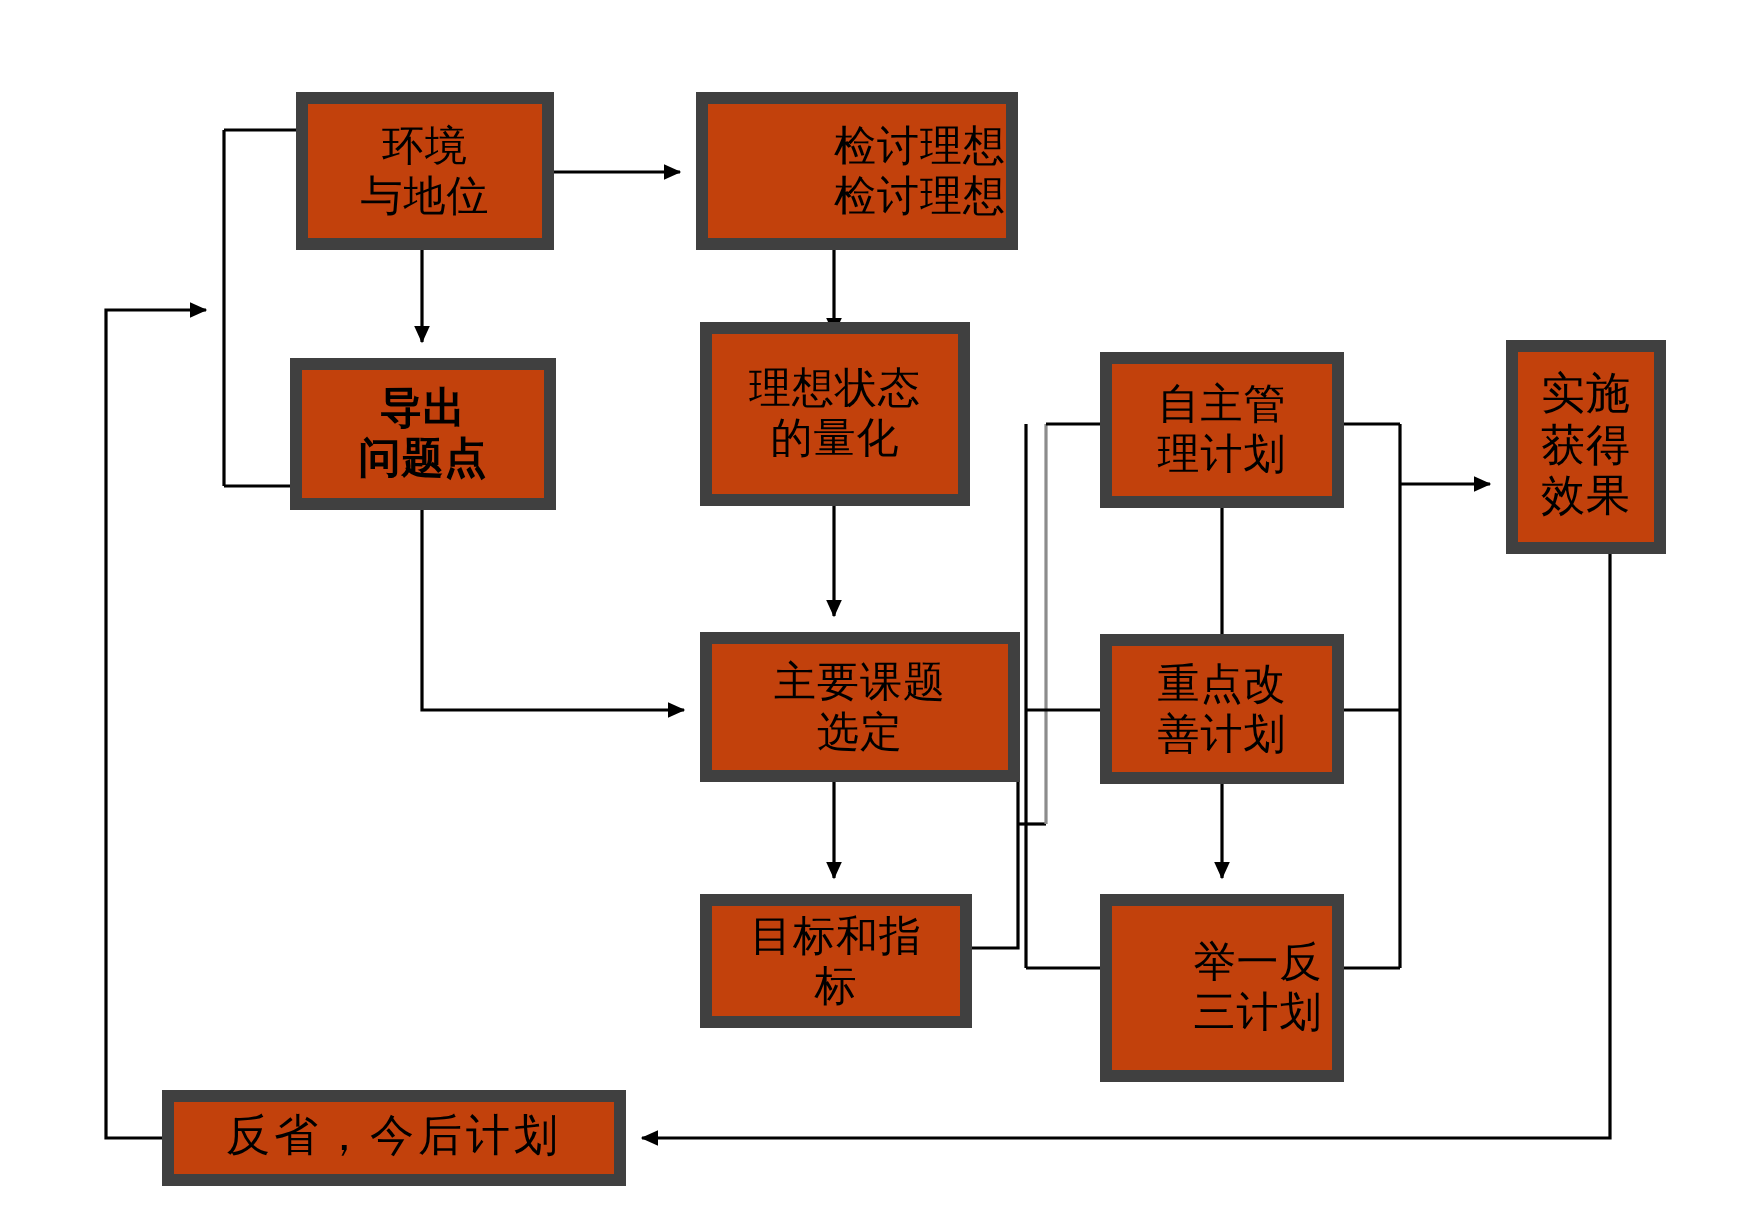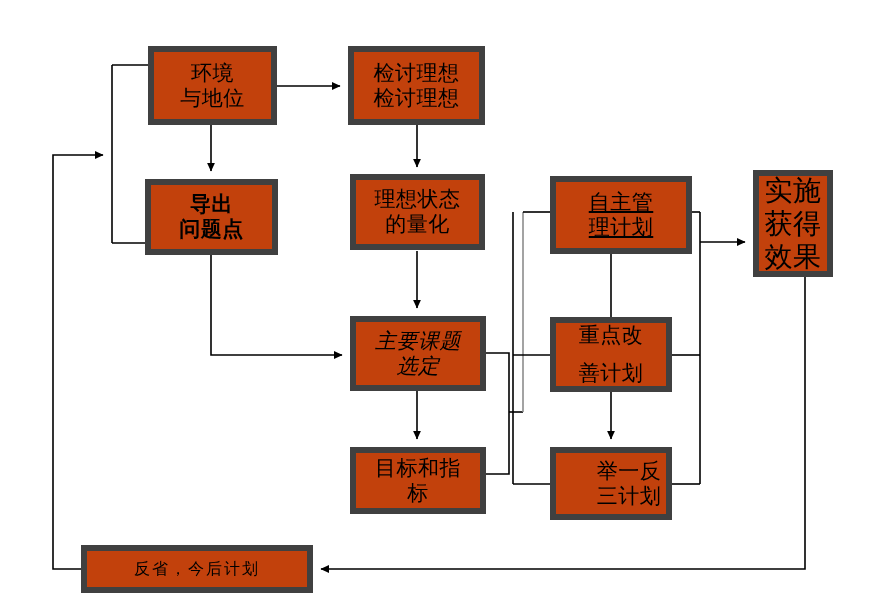--- a/index.html
+++ b/index.html
@@ -38,24 +38,24 @@
     line-height: 1.18;
     font-size: 21px;
     letter-spacing: 0.5px;
     white-space: pre-line;
     z-index: 2;
   }
   .node-line {
     display: block;
   }
   .node.narrow {
-    font-size: 28px;
+    font-size: 22px;
   }
   .node.wide-label {
-    font-size: 16px;
+    font-size: 22px;
     letter-spacing: 2px;
   }
 </style>
 </head>
 <body>
 
 <div id="canvas">
 
   <svg id="wires" viewBox="0 0 877 603" width="877" height="603" xmlns="http://www.w3.org/2000/svg">
     <defs>
@@ -106,62 +106,62 @@
       <path d="M805,277 L805,569 L321,569" marker-end="url(#ah)"></path>
 
     </g>
   </svg>
 
   <div class="node" style="left:148px; top:46px; width:129px; height:79px;">
     <span class="node-line">环境</span>
     <span class="node-line">与地位</span>
   </div>
 
-  <div class="node" style="left:348px; top:46px; width:137px; height:79px;">
+  <div class="node" style="left:348px; top:46px; width:161px; height:79px;align-items:flex-end;">
     <span class="node-line">检讨理想</span>
     <span class="node-line">检讨理想</span>
   </div>
 
   <div class="node" style="left:145px; top:179px; width:133px; height:76px;font-weight:bold;">
     <span class="node-line">导出</span>
     <span class="node-line">问题点</span>
   </div>
 
-  <div class="node" style="left:350px; top:174px; width:135px; height:76px;">
+  <div class="node" style="left:350px; top:161px; width:135px; height:92px;">
     <span class="node-line">理想状态</span>
     <span class="node-line">的量化</span>
   </div>
 
-  <div class="node" style="left:550px; top:176px; width:142px; height:78px;text-decoration:underline;">
+  <div class="node" style="left:550px; top:176px; width:122px; height:78px;">
     <span class="node-line">自主管</span>
     <span class="node-line">理计划</span>
   </div>
 
   <div class="node narrow" style="left:753px; top:170px; width:80px; height:107px;">
     <span class="node-line">实施</span>
     <span class="node-line">获得</span>
     <span class="node-line">效果</span>
   </div>
 
-  <div class="node" style="left:350px; top:316px; width:136px; height:75px;font-style:italic;">
+  <div class="node" style="left:350px; top:316px; width:160px; height:75px;">
     <span class="node-line">主要课题</span>
     <span class="node-line">选定</span>
   </div>
 
-  <div class="node" style="left:550px; top:317px; width:122px; height:75px;justify-content:space-between;">
+  <div class="node" style="left:550px; top:317px; width:122px; height:75px;">
     <span class="node-line">重点改</span>
     <span class="node-line">善计划</span>
   </div>
 
   <div class="node" style="left:350px; top:447px; width:136px; height:67px;">
     <span class="node-line">目标和指</span>
     <span class="node-line">标</span>
   </div>
 
-  <div class="node" style="left:550px; top:447px; width:122px; height:73px;padding-left:36px;">
+  <div class="node" style="left:550px; top:447px; width:122px; height:94px;padding-left:36px;">
     <span class="node-line">举一反</span>
     <span class="node-line">三计划</span>
   </div>
 
   <div class="node wide-label" style="left:81px; top:545px; width:232px; height:48px;">
     <span class="node-line">反省，今后计划</span>
   </div>
 
 </div>
 

